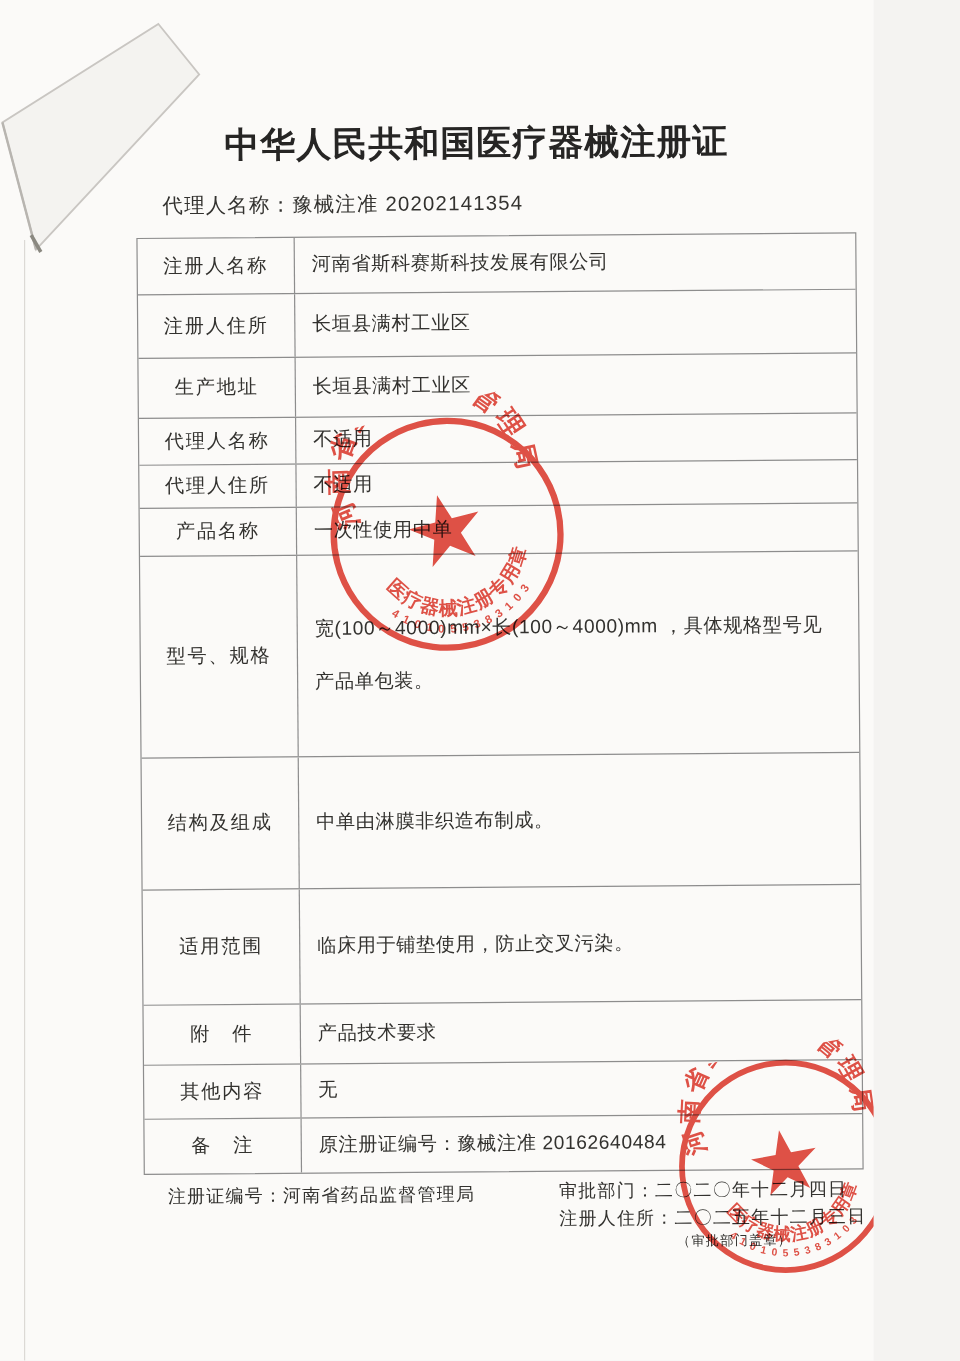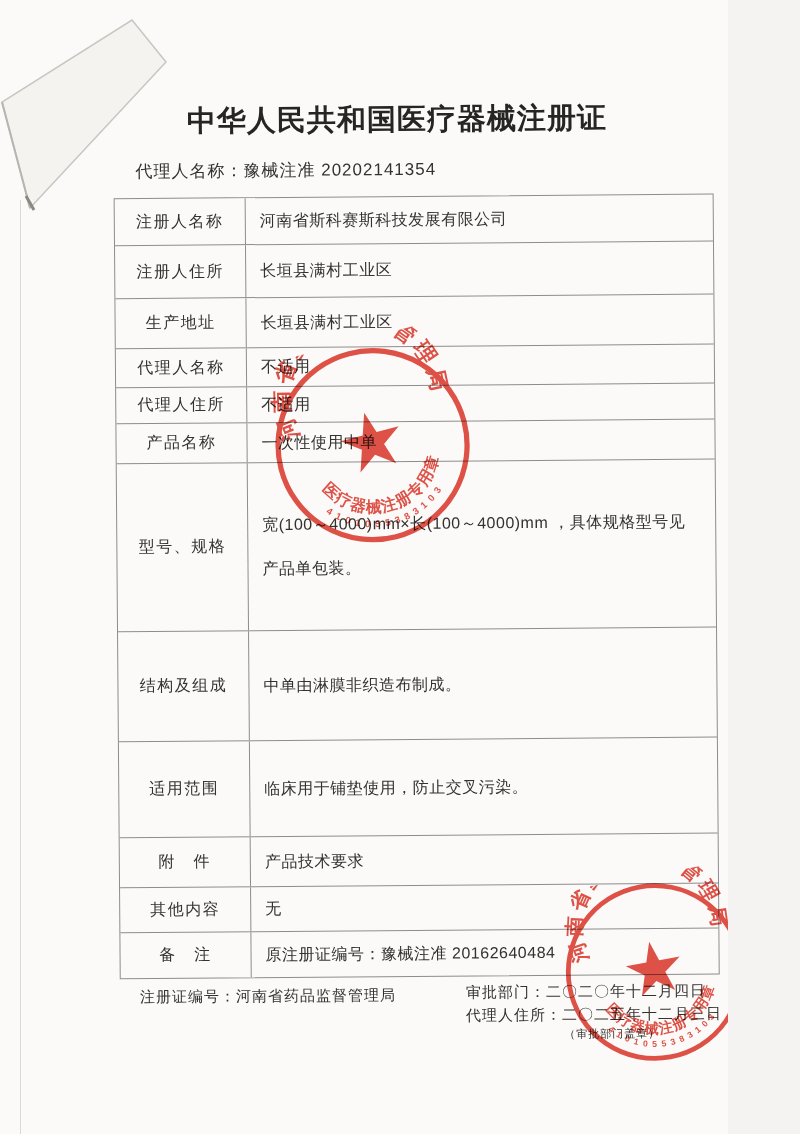--- a/index.html
+++ b/index.html
@@ -115,21 +115,21 @@
     </div>
 
     <div class="footer">
       <div class="f-dept">
         <span>注册证编号：</span><span>河南省药品监督管理局</span>
       </div>
       <div class="f-date1">
         <span>审批部门：</span><span>二〇二〇年十二月四日</span>
       </div>
       <div class="f-date2">
-        <span>代理人住所：</span><span>二〇二五年十二月三日</span>
+        <span>注册人住所：</span><span>二〇二五年十二月三日</span>
       </div>
       <div class="f-sealnote">（审批部门盖章）</div>
     </div>
 
     <svg class="stamp stamp1" width="210" height="210" viewBox="0 0 200 200">
       <defs>
         <path id="s1top" d="M 36.1 76.7 A 68 68 0 1 1 163.9 76.7" fill="none"></path>
         <path id="s1bot" d="M 42 127 A 64 64 0 0 0 158 127" fill="none"></path>
         <path id="s1num" d="M 36.1 144.8 A 78 78 0 0 0 163.9 144.8" fill="none"></path>
       </defs>

